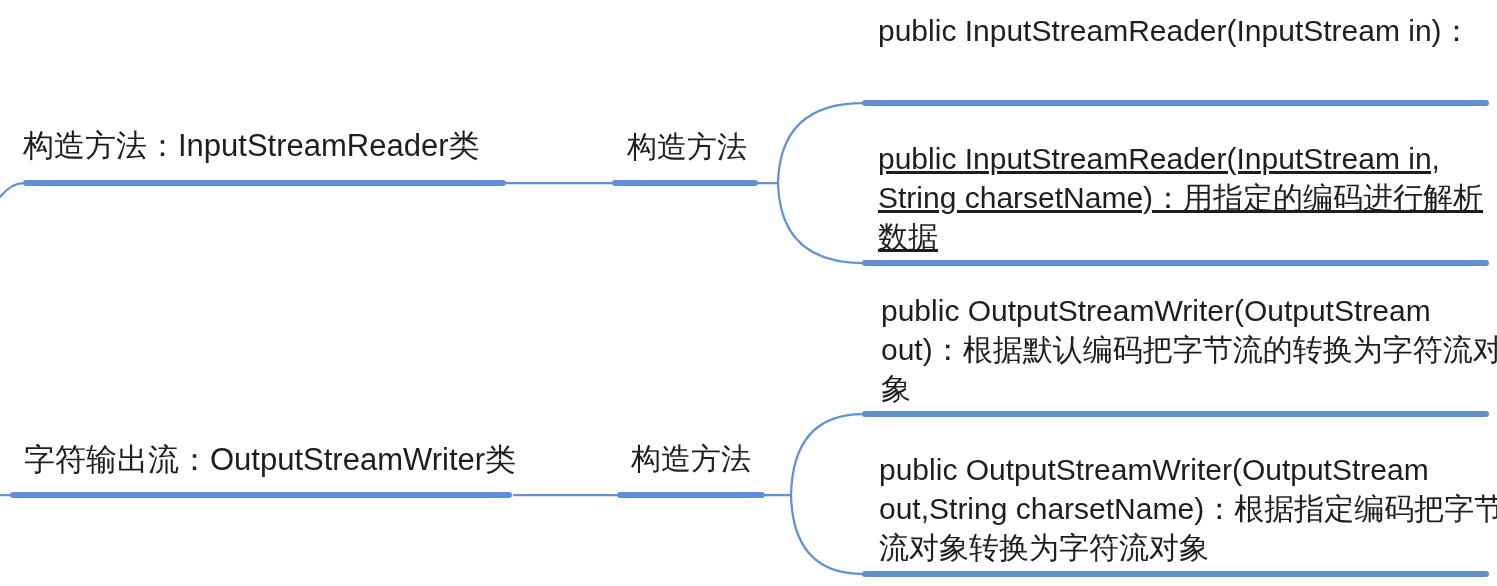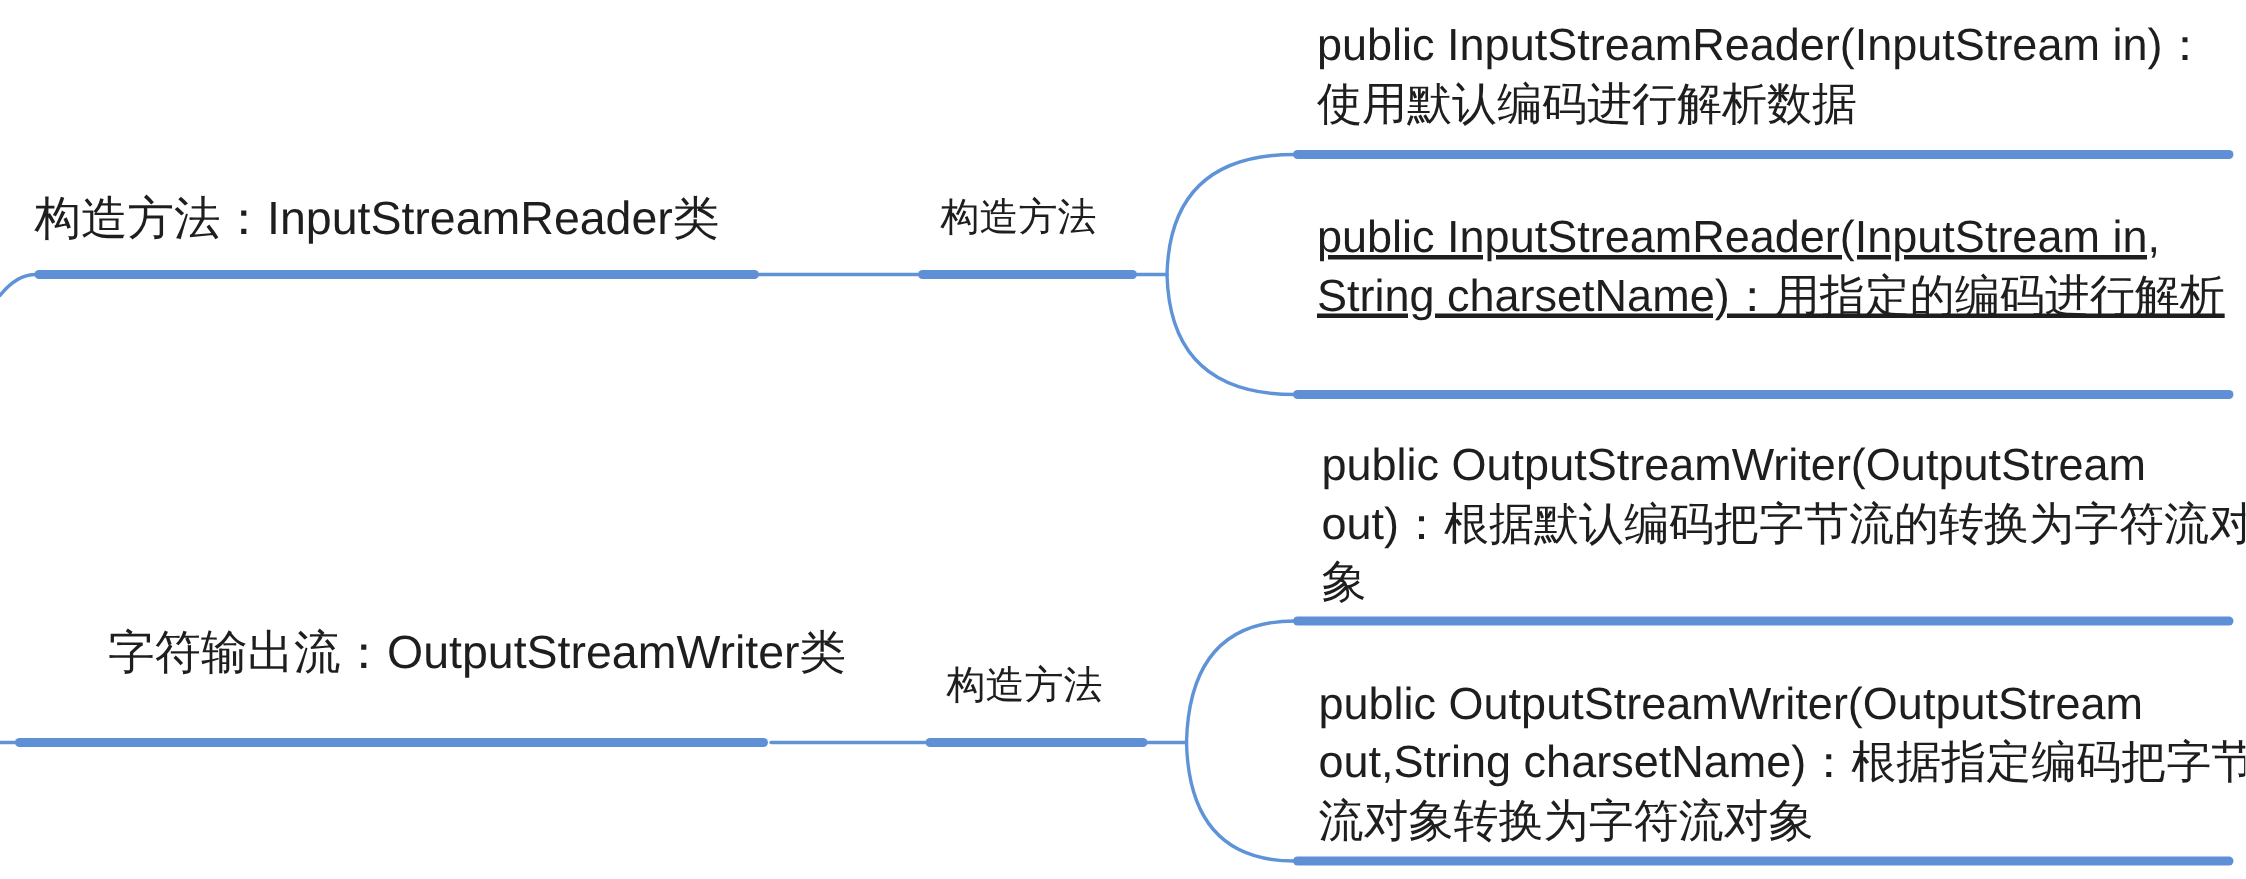--- a/index.html
+++ b/index.html
@@ -38,21 +38,21 @@
   }
   .topic{
     position:absolute;
     white-space:nowrap;
     font-size:31px;
     line-height:1.2;
   }
   .subtopic{
     position:absolute;
     white-space:nowrap;
-    font-size:26px;
+    font-size:30px;
     line-height:1.2;
     font-family:Liberation Serif, serif;
   }
   .leaf{
     position:absolute;
     font-size:30px;
     line-height:39px;
   }
   .leaf .line{
     display:block;
@@ -85,29 +85,29 @@
   <div class="branch-line" style="left:617px;top:492px;width:148px;"></div>
   <div class="branch-line" style="left:862px;top:411px;width:627px;"></div>
   <div class="branch-line" style="left:862px;top:571px;width:627px;"></div>
 
   <div class="topic" style="left:23px;top:127px;">构造方法：InputStreamReader类</div>
 
   <div class="subtopic" style="left:627px;top:129px;">构造方法</div>
 
   <div class="leaf" style="left:878px;top:11px;">
     <span class="line">public InputStreamReader(InputStream in)：</span>
-    <span class="line">使用默认编码进行解析数据</span>
   </div>
 
   <div class="leaf" style="left:878px;top:139px;text-decoration:underline;">
     <span class="line">public InputStreamReader(InputStream in,</span>
     <span class="line">String charsetName)：用指定的编码进行解析</span>
+    <span class="line">数据</span>
   </div>
 
-  <div class="topic" style="left:24px;top:416px;margin-left:48px;">字符输出流：OutputStreamWriter类</div>
+  <div class="topic" style="left:24px;top:441px;">字符输出流：OutputStreamWriter类</div>
 
   <div class="subtopic" style="left:631px;top:441px;">构造方法</div>
 
   <div class="leaf" style="left:881px;top:291px;">
     <span class="line">public OutputStreamWriter(OutputStream</span>
     <span class="line">out)：根据默认编码把字节流的转换为字符流对</span>
     <span class="line">象</span>
   </div>
 
   <div class="leaf" style="left:879px;top:450px;">

